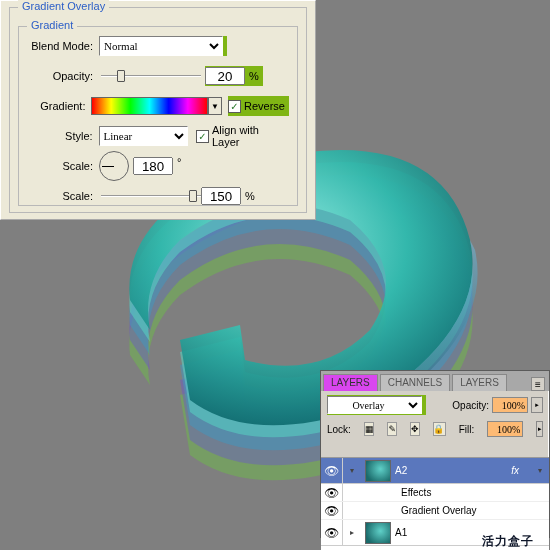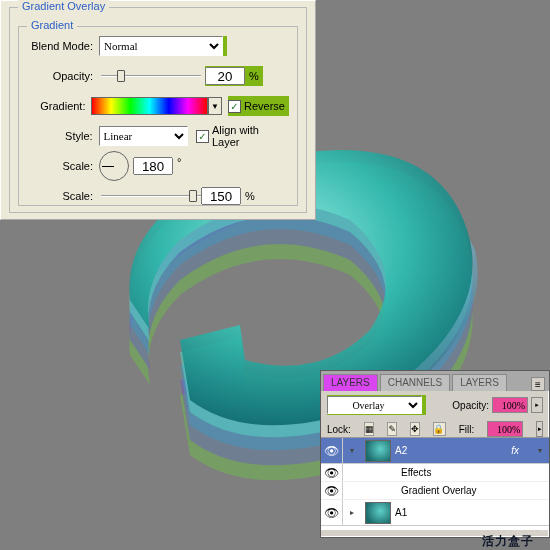--- a/index.html
+++ b/index.html
@@ -63,23 +63,23 @@
     font-size: 10px;
     box-shadow: -1px -1px 0 #fff inset;
   }
   .lp-tabs { display:flex; height:20px; align-items:flex-end; background:#a8a8a8; padding-left:2px; gap:2px; }
   .lp-tab { background:#d946ef; border:1px solid #888; border-bottom:none; padding:2px 7px 3px; font-size:10px; color:#333; }
   .lp-tab.inactive { background:#bfbfbf; color:#555; }
   .lp-menu { width:14px; height:14px; margin-left:auto; margin-right:4px; border:1px solid #888; background:#d4d0c8; display:flex; align-items:center; justify-content:center; font-size:10px; }
   .lp-row1 { display:flex; align-items:center; padding:4px 6px; gap:3px; }
   .lp-sel { background:#7fb514; }
   .lp-sel-inner { font:10px Tahoma; height:18px; width:95px;text-align:center; }
-  .lp-row2 { display:flex; align-items:center; padding:2px 6px 0; gap:13px; border-bottom:1px solid #999; }
+  .lp-row2 { display:flex; align-items:center; padding:2px 6px 20px; gap:13px; border-bottom:1px solid #999; }
   .lock-ic { width:14px; height:14px; border:1px solid #999; background:#ece9d8; display:flex; align-items:center; justify-content:center; font-size:9px; }
-  .lnum { width:36px; height:16px; font:10px Tahoma; border:1px solid #888; background:#ec4899; text-align:right; padding-right:2px; }
+  .lnum { width:36px; height:16px; font:10px Tahoma; border:1px solid #888; background:#fdba74; text-align:right; padding-right:2px; }
   .tri { width:12px; height:16px; border:1px solid #888; background:#d4d0c8; display:flex; align-items:center; justify-content:center; font-size:7px; }
   .layers-list { background:#fff; height: 92px; overflow:hidden; }
   .layer-row { display:flex; align-items:center; height:26px; border-bottom:1px solid #ccc; }
   .layer-row.sel { background:#5a77bd; color:#fff; }
   .eye { width:22px; display:flex; justify-content:center; align-items:center; border-right:1px solid #ccc; height:100%; font-size:12px; }
   .ltoggle { width:18px; text-align:center; font-size:8px; color:#444; }
   .thumb { width:26px; height:22px; background:#bfbfbf; border:1px solid #666; margin:0 4px; position:relative; }
   .thumb.a2 { background: radial-gradient(circle at 60% 40%, #5fd0c8, #1a6a6a 80%); }
   .thumb.a1 { background: radial-gradient(circle at 60% 40%, #5fd0c8, #1a6a6a 80%); }
   .lname { flex:1; }

